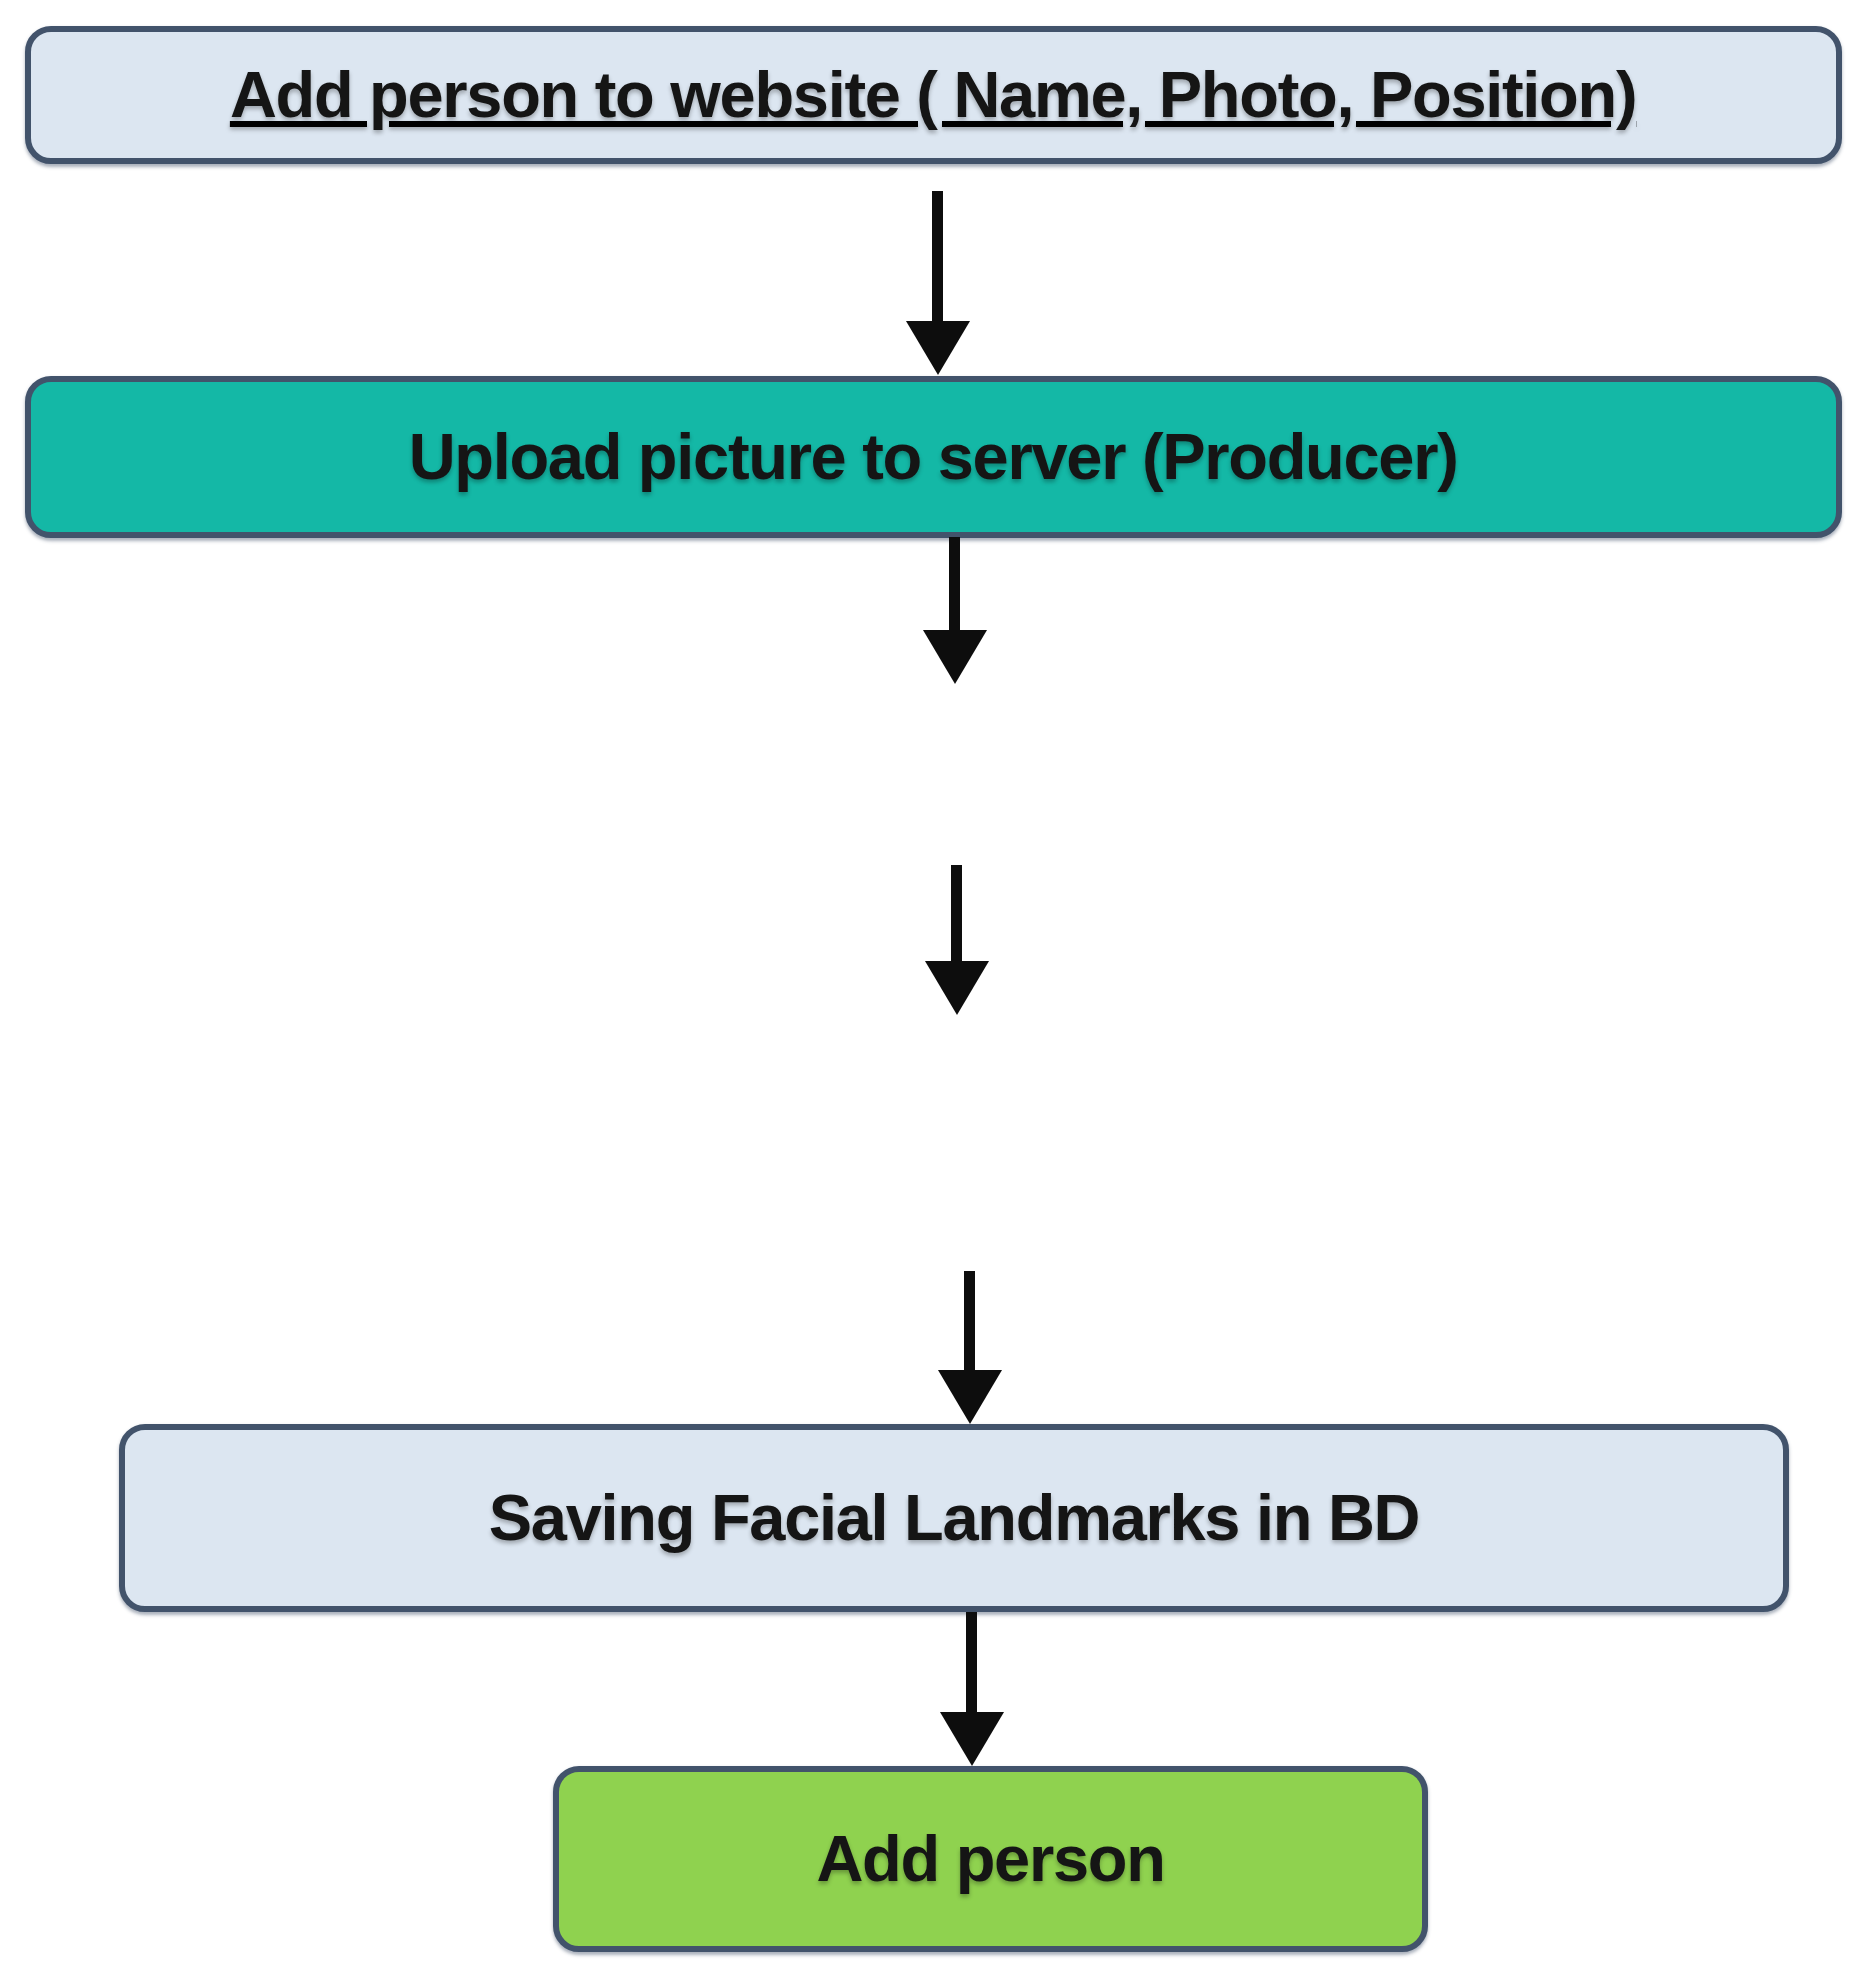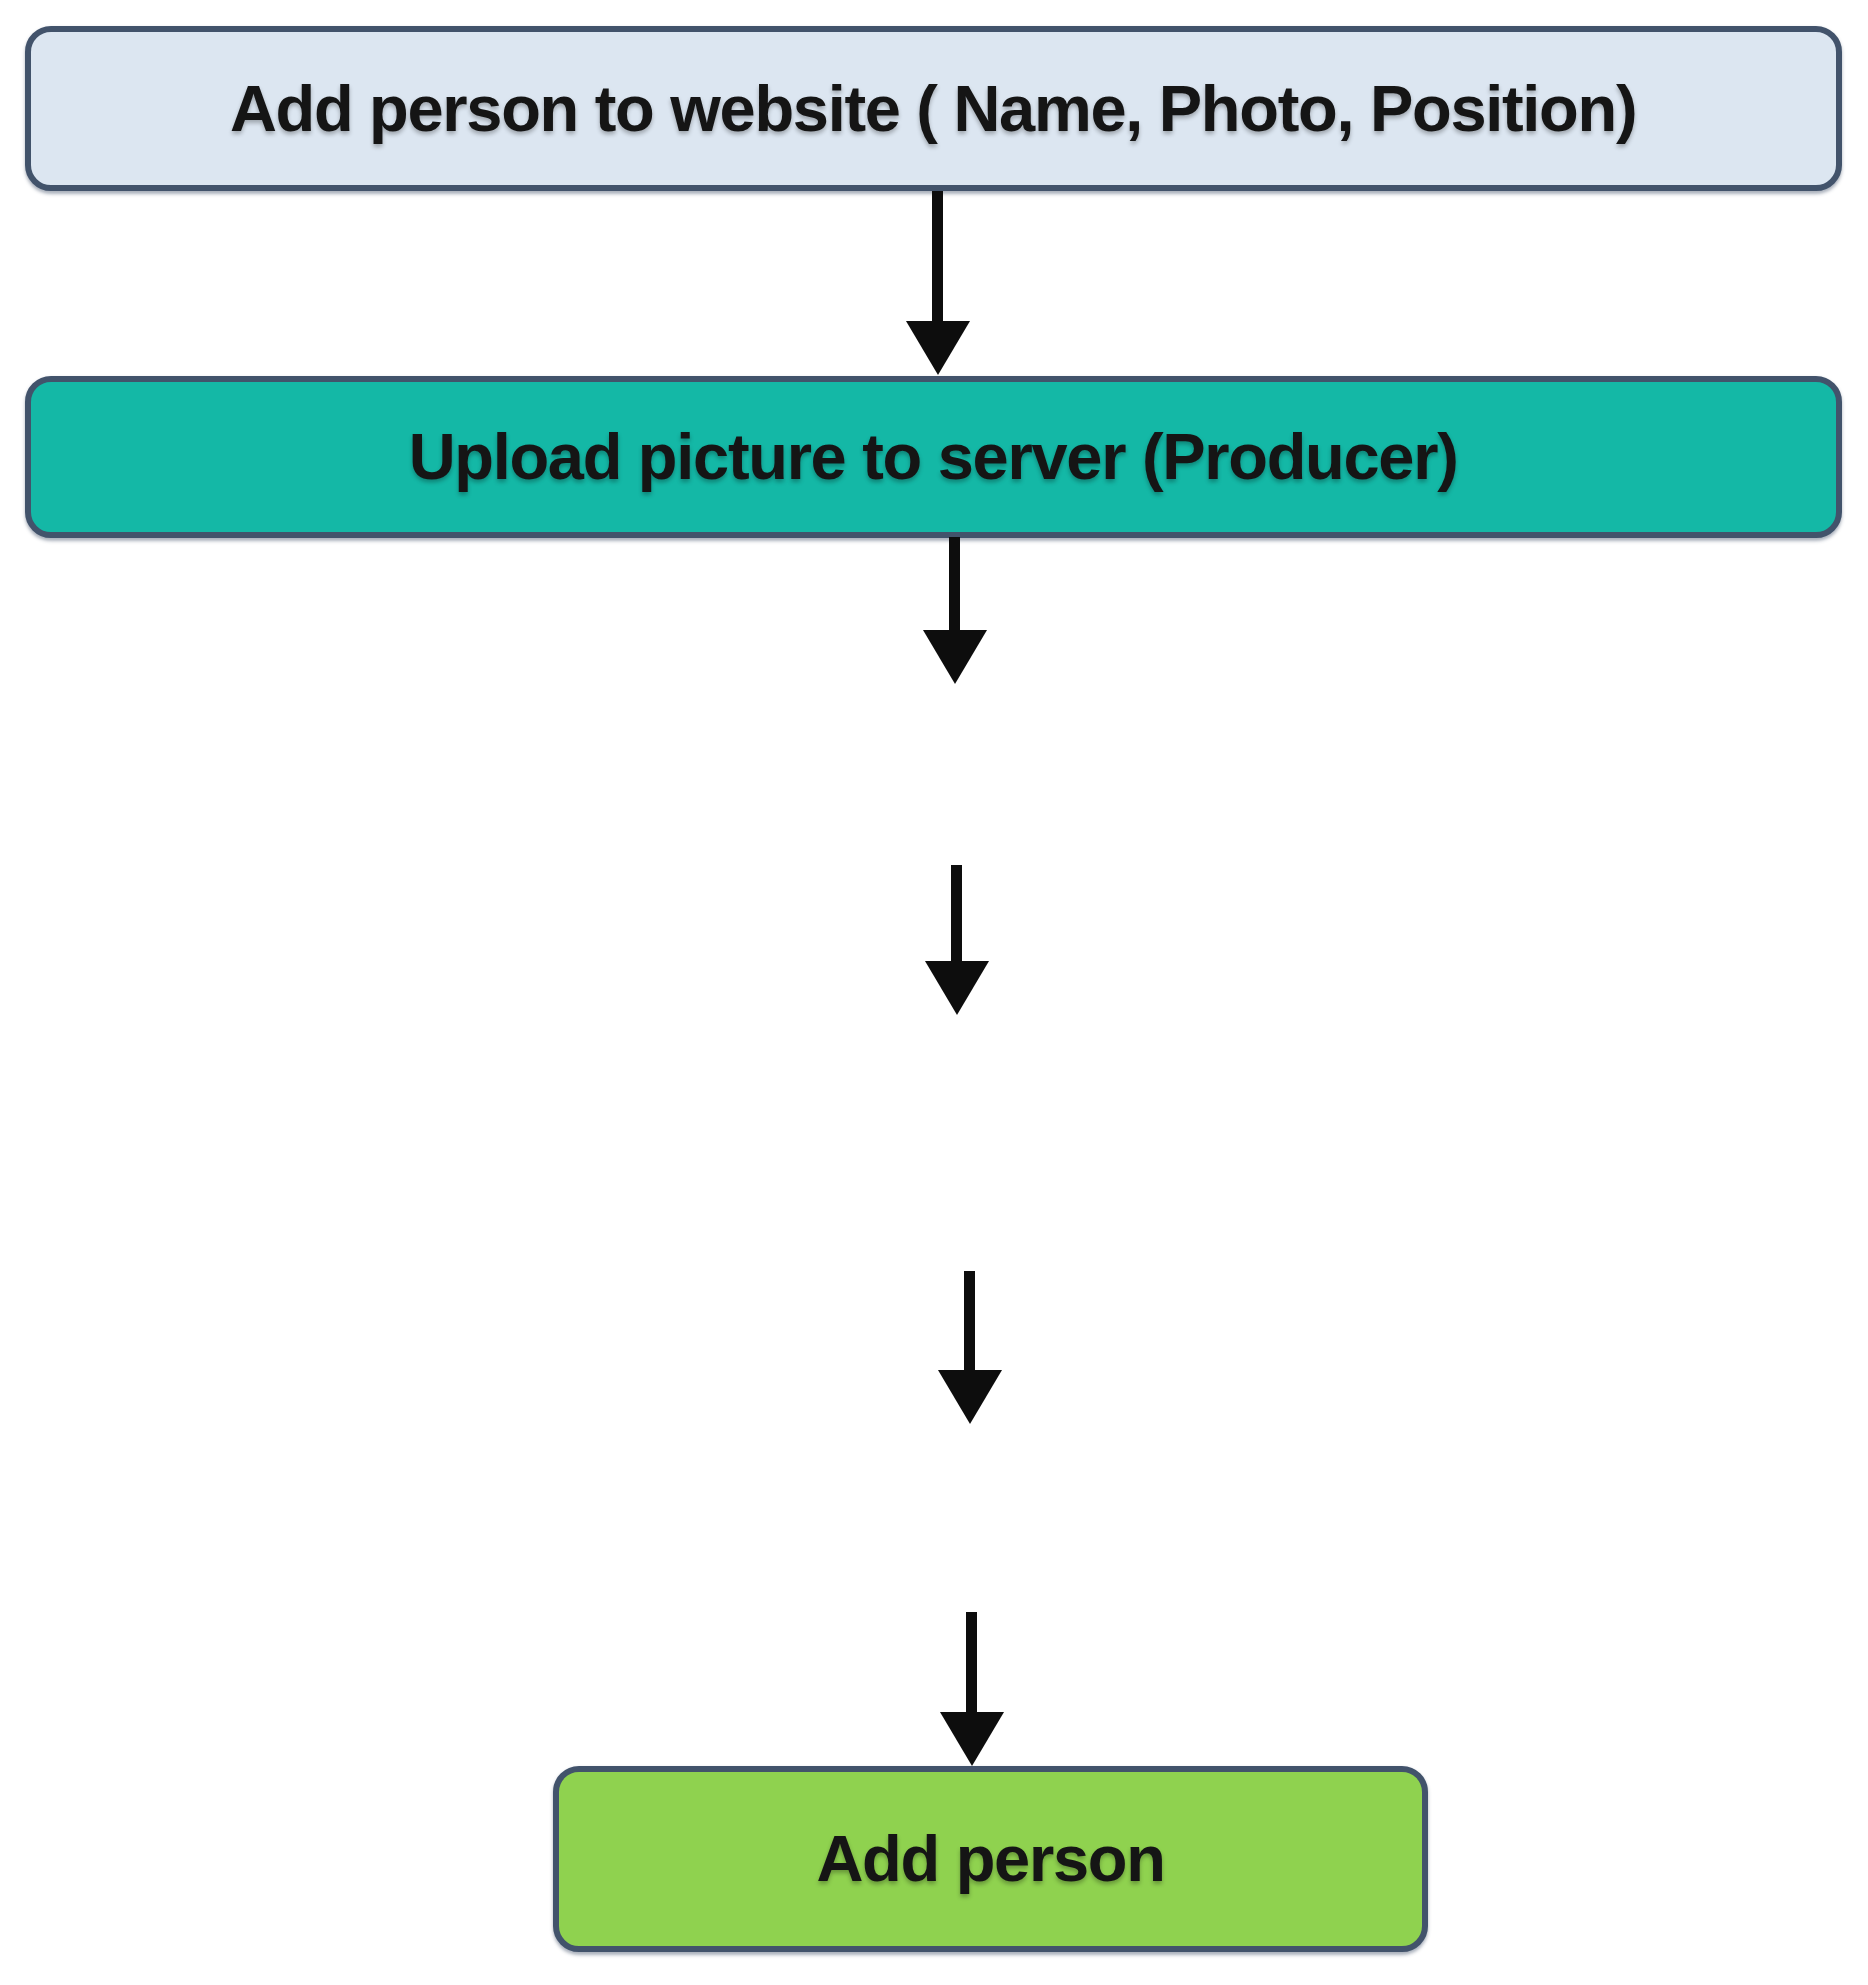--- a/index.html
+++ b/index.html
@@ -29,21 +29,21 @@
     font-size: 65px;
     font-weight: 700;
     color: #151515;
     letter-spacing: -1.3px;
     line-height: 1.28;
     white-space: pre-line;
     text-shadow: 0 2.6px 4.4px rgba(0, 0, 0, 0.28);
   }
 
   
-  .n1 { left: 24.6px;  top: 26px;   width: 1817px; height: 165px; }
+  .n1 { left: 24.6px;  top: 26px;   width: 1817px; height: 138px; text-decoration: underline; }
   .n2 { left: 24.6px;  top: 376px;  width: 1817px; height: 162px; }
   .n3 { left: 377px; top: 684px;  width: 1178px; height: 181px; border-radius: 32px; }
   .n4 { left: 67px;  top: 1015px; width: 1761px; height: 256px; }
   .n5 { left: 119px; top: 1424px; width: 1670px; height: 188px; }
   .n6 { left: 553px; top: 1766px; width: 875px;  height: 186px; }
 
   .arrow {
     position: absolute;
     width: 63px;
     display: flex;
@@ -91,20 +91,23 @@
     <div class="shaft"></div>
     <div class="head"></div>
   </div>
 
 
   <div class="arrow a4">
     <div class="shaft"></div>
     <div class="head"></div>
   </div>
 
+  <div class="node n5" style="background: rgb(220, 230, 241);">
+    <span class="label">Saving Facial Landmarks in BD</span>
+  </div>
 
   <div class="arrow a5">
     <div class="shaft"></div>
     <div class="head"></div>
   </div>
 
   <div class="node n6" style="background: rgb(143, 210, 79);">
     <span class="label">Add person</span>
   </div>
 

